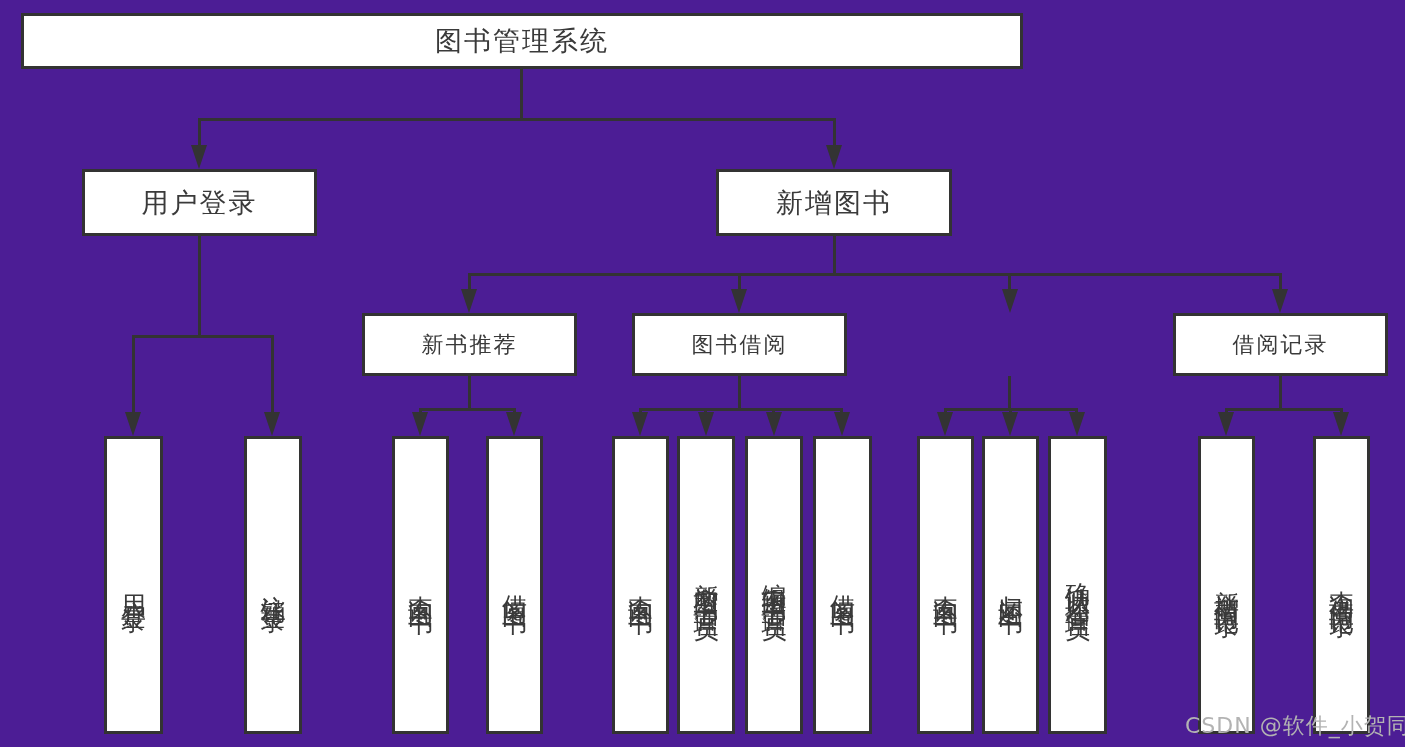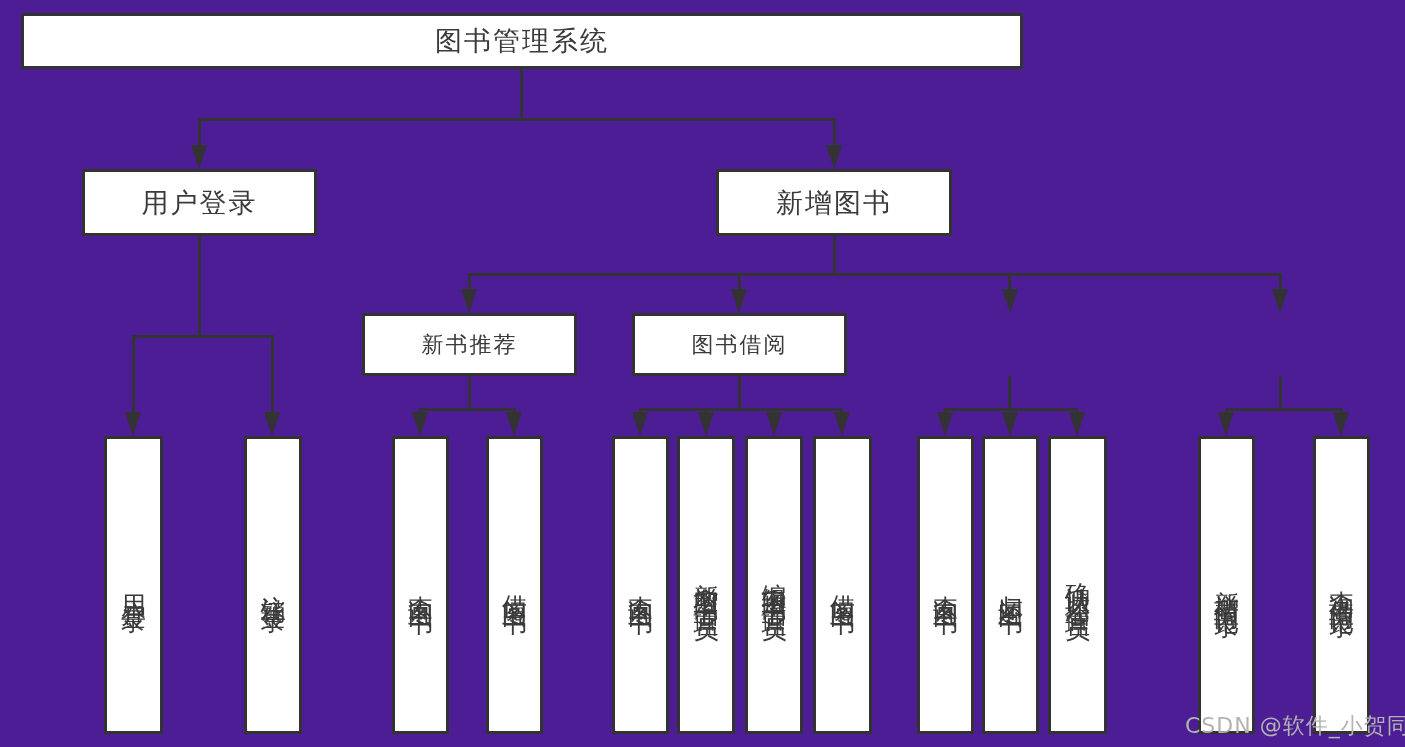--- a/index.html
+++ b/index.html
@@ -72,20 +72,23 @@
 
   <div class="node lvl2" style="left:362px; top:313px; width:215px; height:63px;">
     <span>新书推荐</span>
   </div>
 
   <div class="node lvl2" style="left:632px; top:313px; width:215px; height:63px;">
     <span>图书借阅</span>
   </div>
 
 
+  <div class="node lvl2" style="left:1173px; top:313px; width:215px; height:63px;">
+    <span>借阅记录</span>
+  </div>
 
   <div class="node leaf" style="left:104px; top:436px; width:59px; height:298px;">
     <span class="vtext">用户登录</span>
   </div>
 
   <div class="node leaf" style="left:244px; top:436px; width:58px; height:298px;">
     <span class="vtext">注销登录</span>
   </div>
 
   <div class="node leaf" style="left:392px; top:436px; width:57px; height:298px;">

